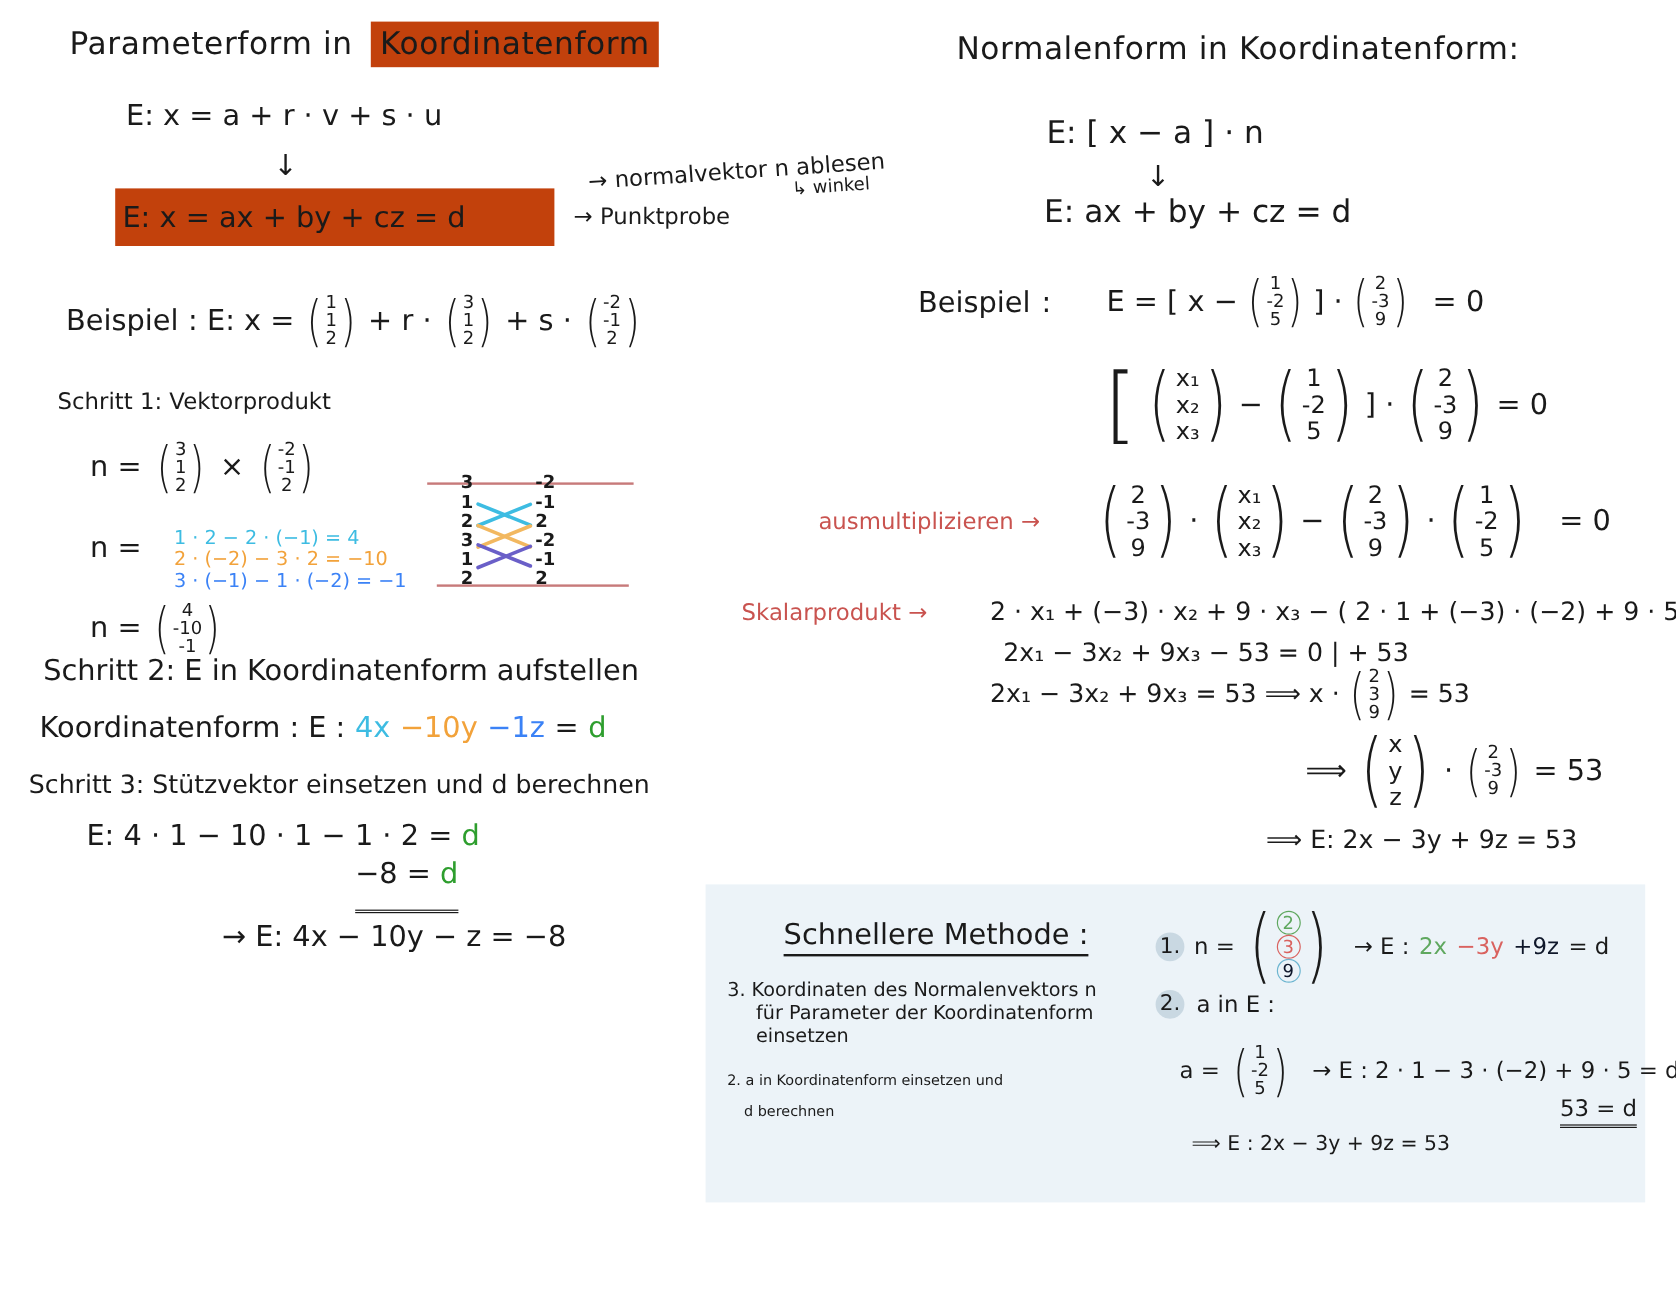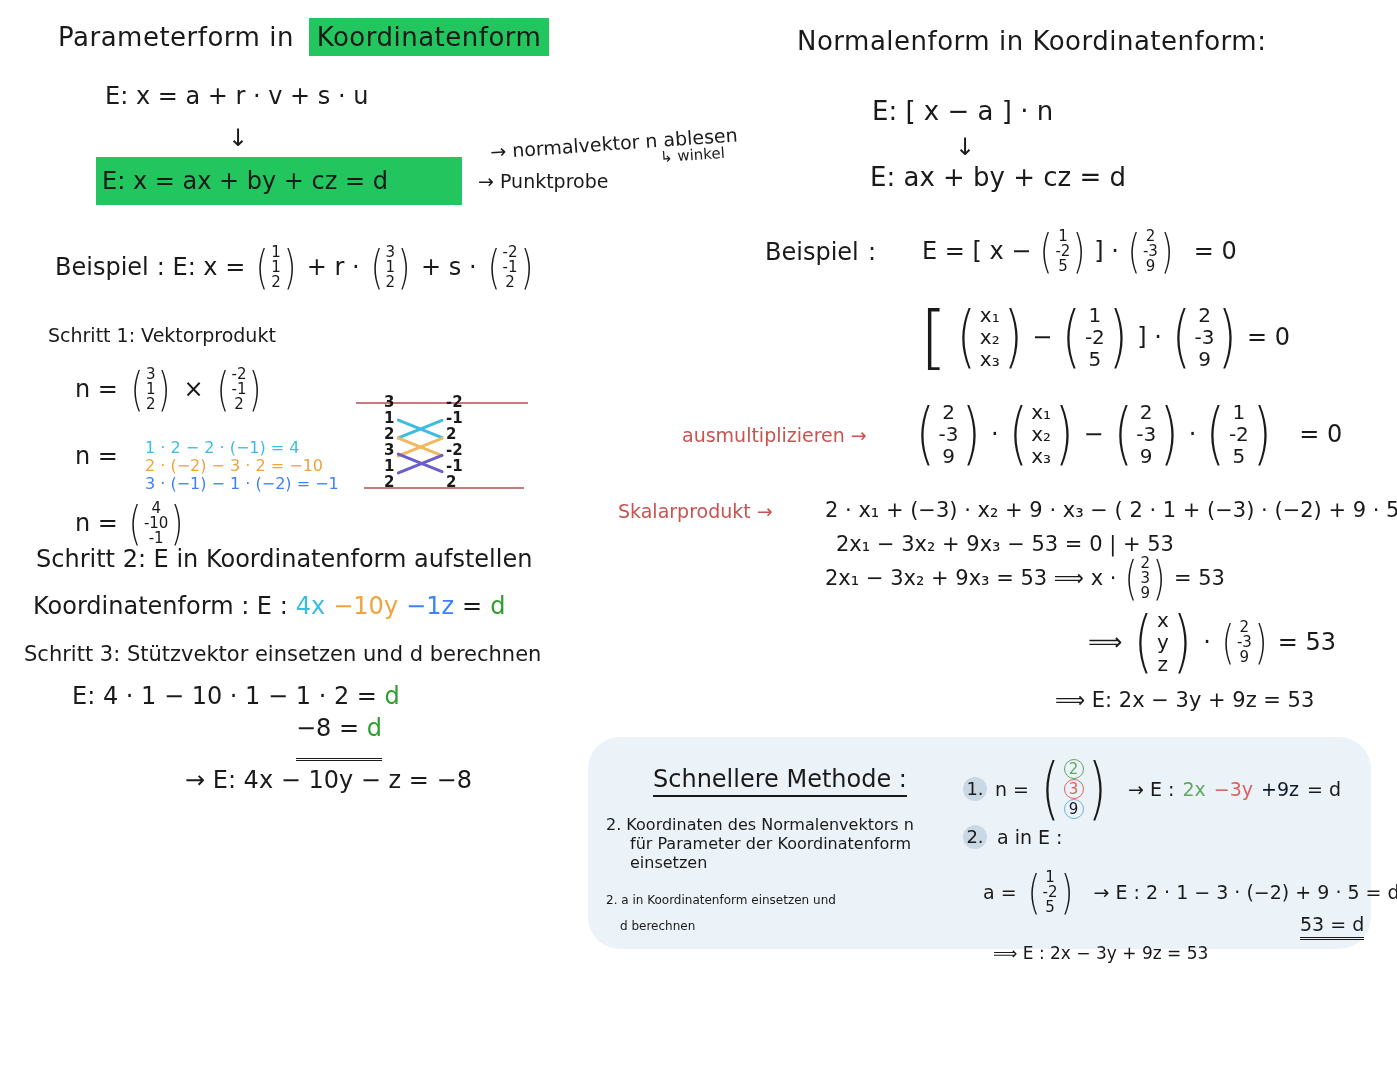--- a/index.html
+++ b/index.html
@@ -6,21 +6,21 @@
   body {
     width: 1397px; height: 1080px; position: relative; overflow: hidden;
     background: #ffffff; color: #1a1a1a;
     font-family: "DejaVu Sans", sans-serif;
   }
   .abs { position: absolute; white-space: nowrap; }
   .t { font-size: 26px; letter-spacing: 0.5px; }
   .m { font-size: 24px; }
   .s { font-size: 19px; }
   .xs { font-size: 15px; }
-  .hl-pink { background: #22c55e; }
+  .hl-pink { background: #c2410c; }
   .hl-blue { background: #ecf3f8; }
   .red { color: #c9534f; }
   .cyan { color: #3dbce2; }
   .orange { color: #f2a23a; }
   .purple { color: #3b82f6; }
   .green { color: #2e9e2e; }
   .green2 { color: #5fa85f; }
   .red2 { color: #d9625f; }
   .blue2 { color: #0f172a; }
   .vec { display: inline-flex; align-items: center; vertical-align: middle; }
@@ -324,25 +324,25 @@
         <span>-3</span>
         <span>9</span>
       </span>
       <span class="par">)</span>
     </span>
   <span>= 53</span>
 </div>
 
 <div class="abs m" style="left:1055px; top:688px; font-size:21px;">⟹  E:  2x − 3y + 9z = 53</div>
 
-<div class="abs hl-blue" style="left:588px; top:737px; width:783px; height:212px;border-radius:32px;">
+<div class="abs hl-blue" style="left:588px; top:737px; width:783px; height:265px;">
   <div class="abs m" style="left:65px; top:28px; border-bottom:2px solid #1a1a1a; padding-bottom:2px;">Schnellere Methode :</div>
 
   <div class="abs xs" style="left:18px; top:78px; line-height:19px; font-size:16px;">
-    <div>2. Koordinaten des Normalenvektors n</div>
+    <div>3. Koordinaten des Normalenvektors n</div>
     <div style="padding-left:24px;">für Parameter der Koordinatenform</div>
     <div style="padding-left:24px;">einsetzen</div>
   </div>
   <div class="abs xs" style="left:18px; top:150px; line-height:26px; font-size:12px;">
     <div>2. a  in Koordinatenform einsetzen und</div>
     <div style="padding-left:14px;">d  berechnen</div>
   </div>
 
   <div class="abs s" style="left:375px; top:18px; display:flex; align-items:center; gap:8px;">
     <span class="numbadge">1.</span>

